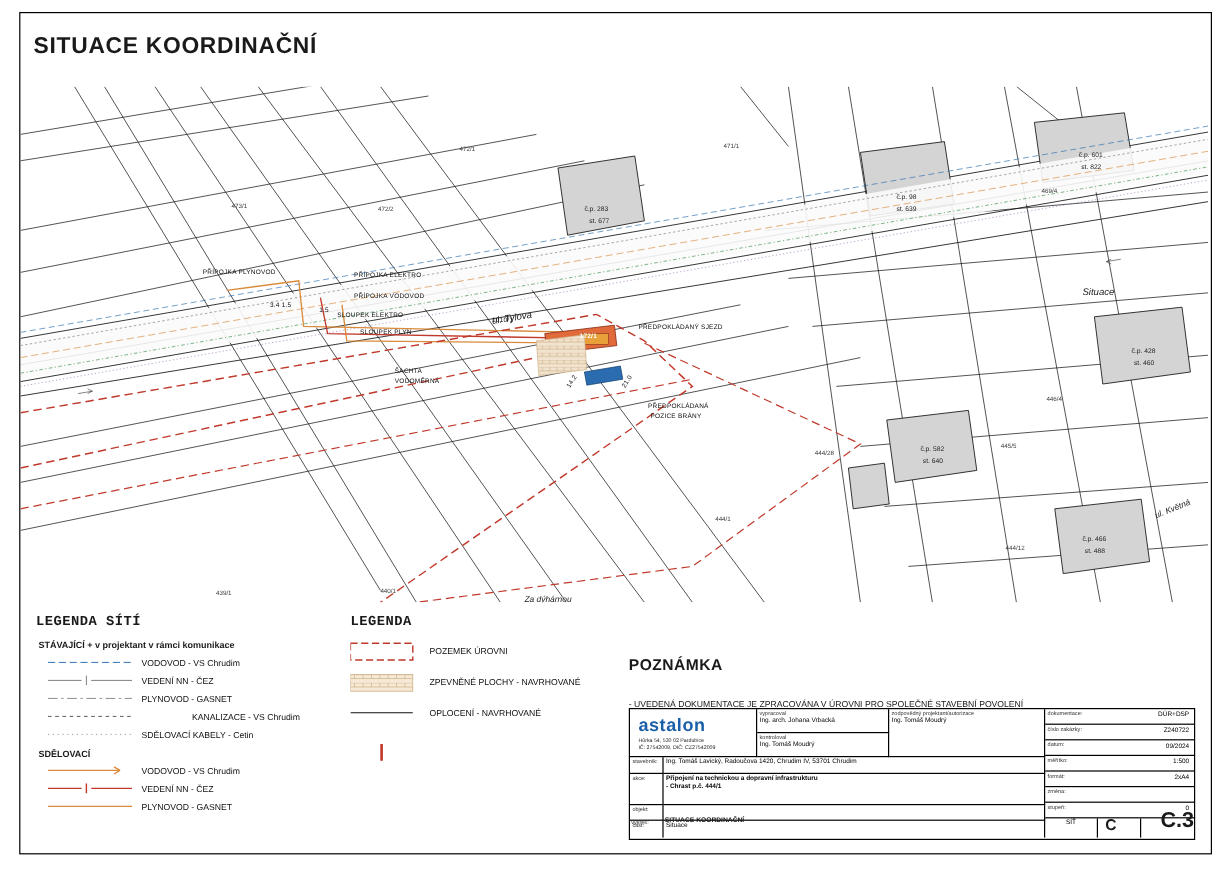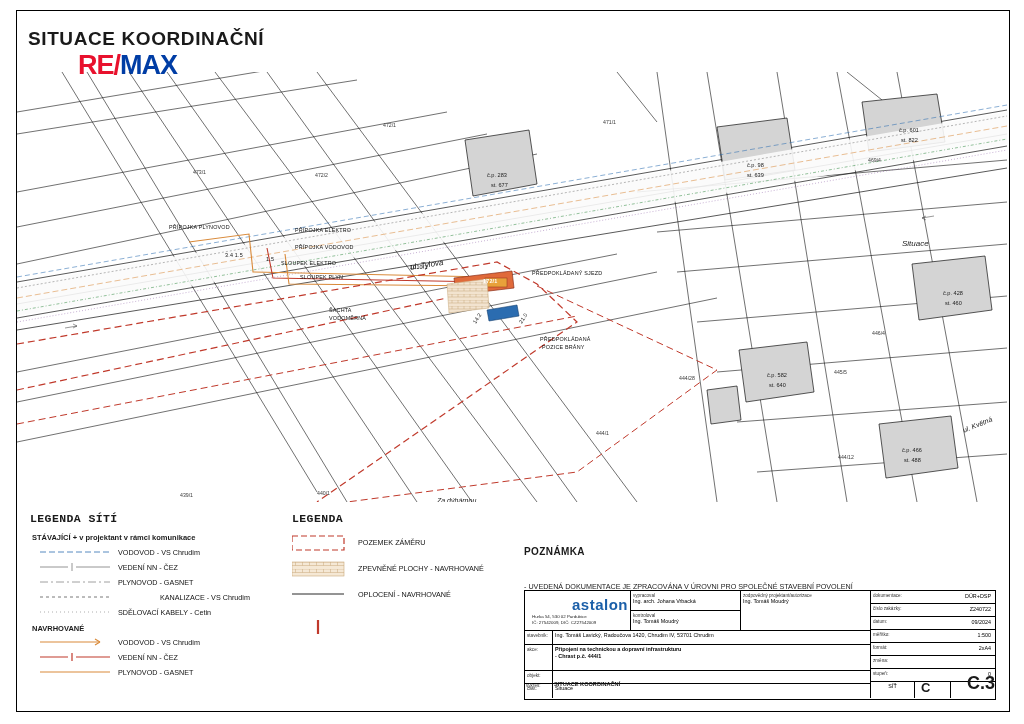--- a/index.html
+++ b/index.html
@@ -30,46 +30,43 @@
   .street.sm{font-size:7px;}
   .ann{position:absolute;font-size:5.4px;color:#111;white-space:nowrap;letter-spacing:.2px;}
   .ann.red{color:#b03020;}
   .rot-n55{transform:rotate(-58deg);transform-origin:left center;}
 
   
   .legend-title{position:absolute;font-size:11.5px;font-weight:bold;letter-spacing:.4px;font-family:Liberation Mono, monospace;}
   .legend-sub{position:absolute;font-size:7.5px;font-weight:bold;}
   .leg-row{position:absolute;font-size:7.2px;color:#111;white-space:nowrap;}
   .leg-sym{position:absolute;}
-  .poznamka-t{position:absolute;font-size:10px;font-weight:bold;letter-spacing:.4px;}
+  .poznamka-t{position:absolute;font-size:13px;font-weight:bold;letter-spacing:.4px;}
   .poznamka-b{position:absolute;font-size:7.2px;margin-top:14px;}
 
   
   .tb{position:absolute;left:524px;top:590px;width:470px;height:108px;border:1px solid #000;font-size:5.2px;}
   .tb div{position:absolute;box-sizing:border-box;}
   .tb .cell{border-right:1px solid #000;border-bottom:1px solid #000;padding:1px 2px;}
   .tb .lbl{color:#333;font-size:4.6px;}
   .tb .val{font-size:5.4px;color:#000;}
   .astalon{position:absolute;left:532px;top:596px;width:96px;height:26px;}
-  .astalon .logo{font-size:15px;font-weight:bold;color:#1b5fa8;letter-spacing:.5px;text-align:right;}
+  .astalon .logo{font-size:15px;font-weight:bold;color:#1b5fa8;letter-spacing:.5px;}
   .astalon .addr{font-size:4.4px;color:#222;line-height:1.25;margin-top:1px;}
   .big-c{position:absolute;font-weight:bold;}
 </style>
 </head>
 <body>
 
 <div class="sheet">
 
   <div class="frame"></div>
 
   <div class="title-main">SITUACE KOORDINAČNÍ</div>
 
-  <div class="remax">
-    <span class="red">RE/</span><span class="blue">MAX</span>
-  </div>
 
   <div class="map">
     <svg width="990" height="430" viewBox="0 0 990 430">
       <defs>
         <pattern id="hatch" width="6" height="6" patternTransform="rotate(0)" patternUnits="userSpaceOnUse">
           <rect width="6" height="6" fill="#f2e3cf"></rect>
           <path d="M0 3 H6 M3 0 V3 M0 0 H6" stroke="#c9a97a" stroke-width="0.5"></path>
         </pattern>
       </defs>
 
@@ -222,21 +219,21 @@
     <path d="M0 51 H70" stroke="#555" stroke-width="0.8" stroke-dasharray="3,3" fill="none"></path>
     <path d="M0 66 H70" stroke="#999" stroke-width="0.8" stroke-dasharray="1,3" fill="none"></path>
   </svg>
 
   <div class="leg-row" style="left:118px;top:548px;">VODOVOD - VS Chrudim</div>
   <div class="leg-row" style="left:118px;top:563px;">VEDENÍ NN - ČEZ</div>
   <div class="leg-row" style="left:118px;top:578px;">PLYNOVOD - GASNET</div>
   <div class="leg-row" style="left:118px;top:593px;margin-left:42px;">KANALIZACE - VS Chrudim</div>
   <div class="leg-row" style="left:118px;top:608px;">SDĚLOVACÍ KABELY - Cetin</div>
 
-  <div class="legend-sub" style="left:32px;top:624px;">NAVRHOVANÉ</div>
+  <div class="legend-sub" style="left:32px;top:624px;">SDĚLOVACÍ</div>
 
   <svg class="leg-sym" style="left:40px;top:636px;" width="70" height="50">
     <path d="M0 6 H60" stroke="#d98a3a" stroke-width="1.2" fill="none"></path>
     <path d="M60 6 l-5 -3 M60 6 l-5 3" stroke="#d98a3a" stroke-width="1.2" fill="none"></path>
     <path d="M0 21 H28 M32 17 v8 M36 21 H70" stroke="#c0392b" stroke-width="1.2" fill="none"></path>
     <path d="M0 36 H70" stroke="#d98a3a" stroke-width="1.2" fill="none"></path>
   </svg>
 
   <div class="leg-row" style="left:118px;top:638px;">VODOVOD - VS Chrudim</div>
   <div class="leg-row" style="left:118px;top:653px;">VEDENÍ NN - ČEZ</div>
@@ -250,21 +247,21 @@
     <defs>
       <pattern id="hatch2" width="7" height="7" patternUnits="userSpaceOnUse">
         <rect width="7" height="7" fill="#f5e8d5"></rect>
         <path d="M0 3.5 H7 M3.5 0 V3.5 M0 0 H7" stroke="#c9a97a" stroke-width="0.5"></path>
       </pattern>
     </defs>
     <path d="M0 60 H52" stroke="#111" stroke-width="0.9" fill="none"></path>
     <path d="M26 86 v26" stroke="#c0392b" stroke-width="2.2" fill="none"></path>
   </svg>
 
-  <div class="leg-row" style="left:358px;top:538px;">POZEMEK ZÁMĚRU</div>
+  <div class="leg-row" style="left:358px;top:538px;">POZEMEK ÚROVNI</div>
   <div class="leg-row" style="left:358px;top:564px;">ZPEVNĚNÉ PLOCHY - NAVRHOVANÉ</div>
   <div class="leg-row" style="left:358px;top:590px;">OPLOCENÍ - NAVRHOVANÉ</div>
 
   <div class="poznamka-t" style="left:524px;top:546px;">POZNÁMKA</div>
   <div class="poznamka-b" style="left:524px;top:568px;">- UVEDENÁ DOKUMENTACE JE ZPRACOVÁNA V ÚROVNI  PRO SPOLEČNÉ STAVEBNÍ POVOLENÍ</div>
 
   <div class="tb">
 
     <div class="cell" style="left:0;top:0;width:106px;height:40px;border-left:0;border-top:0;"></div>
 

